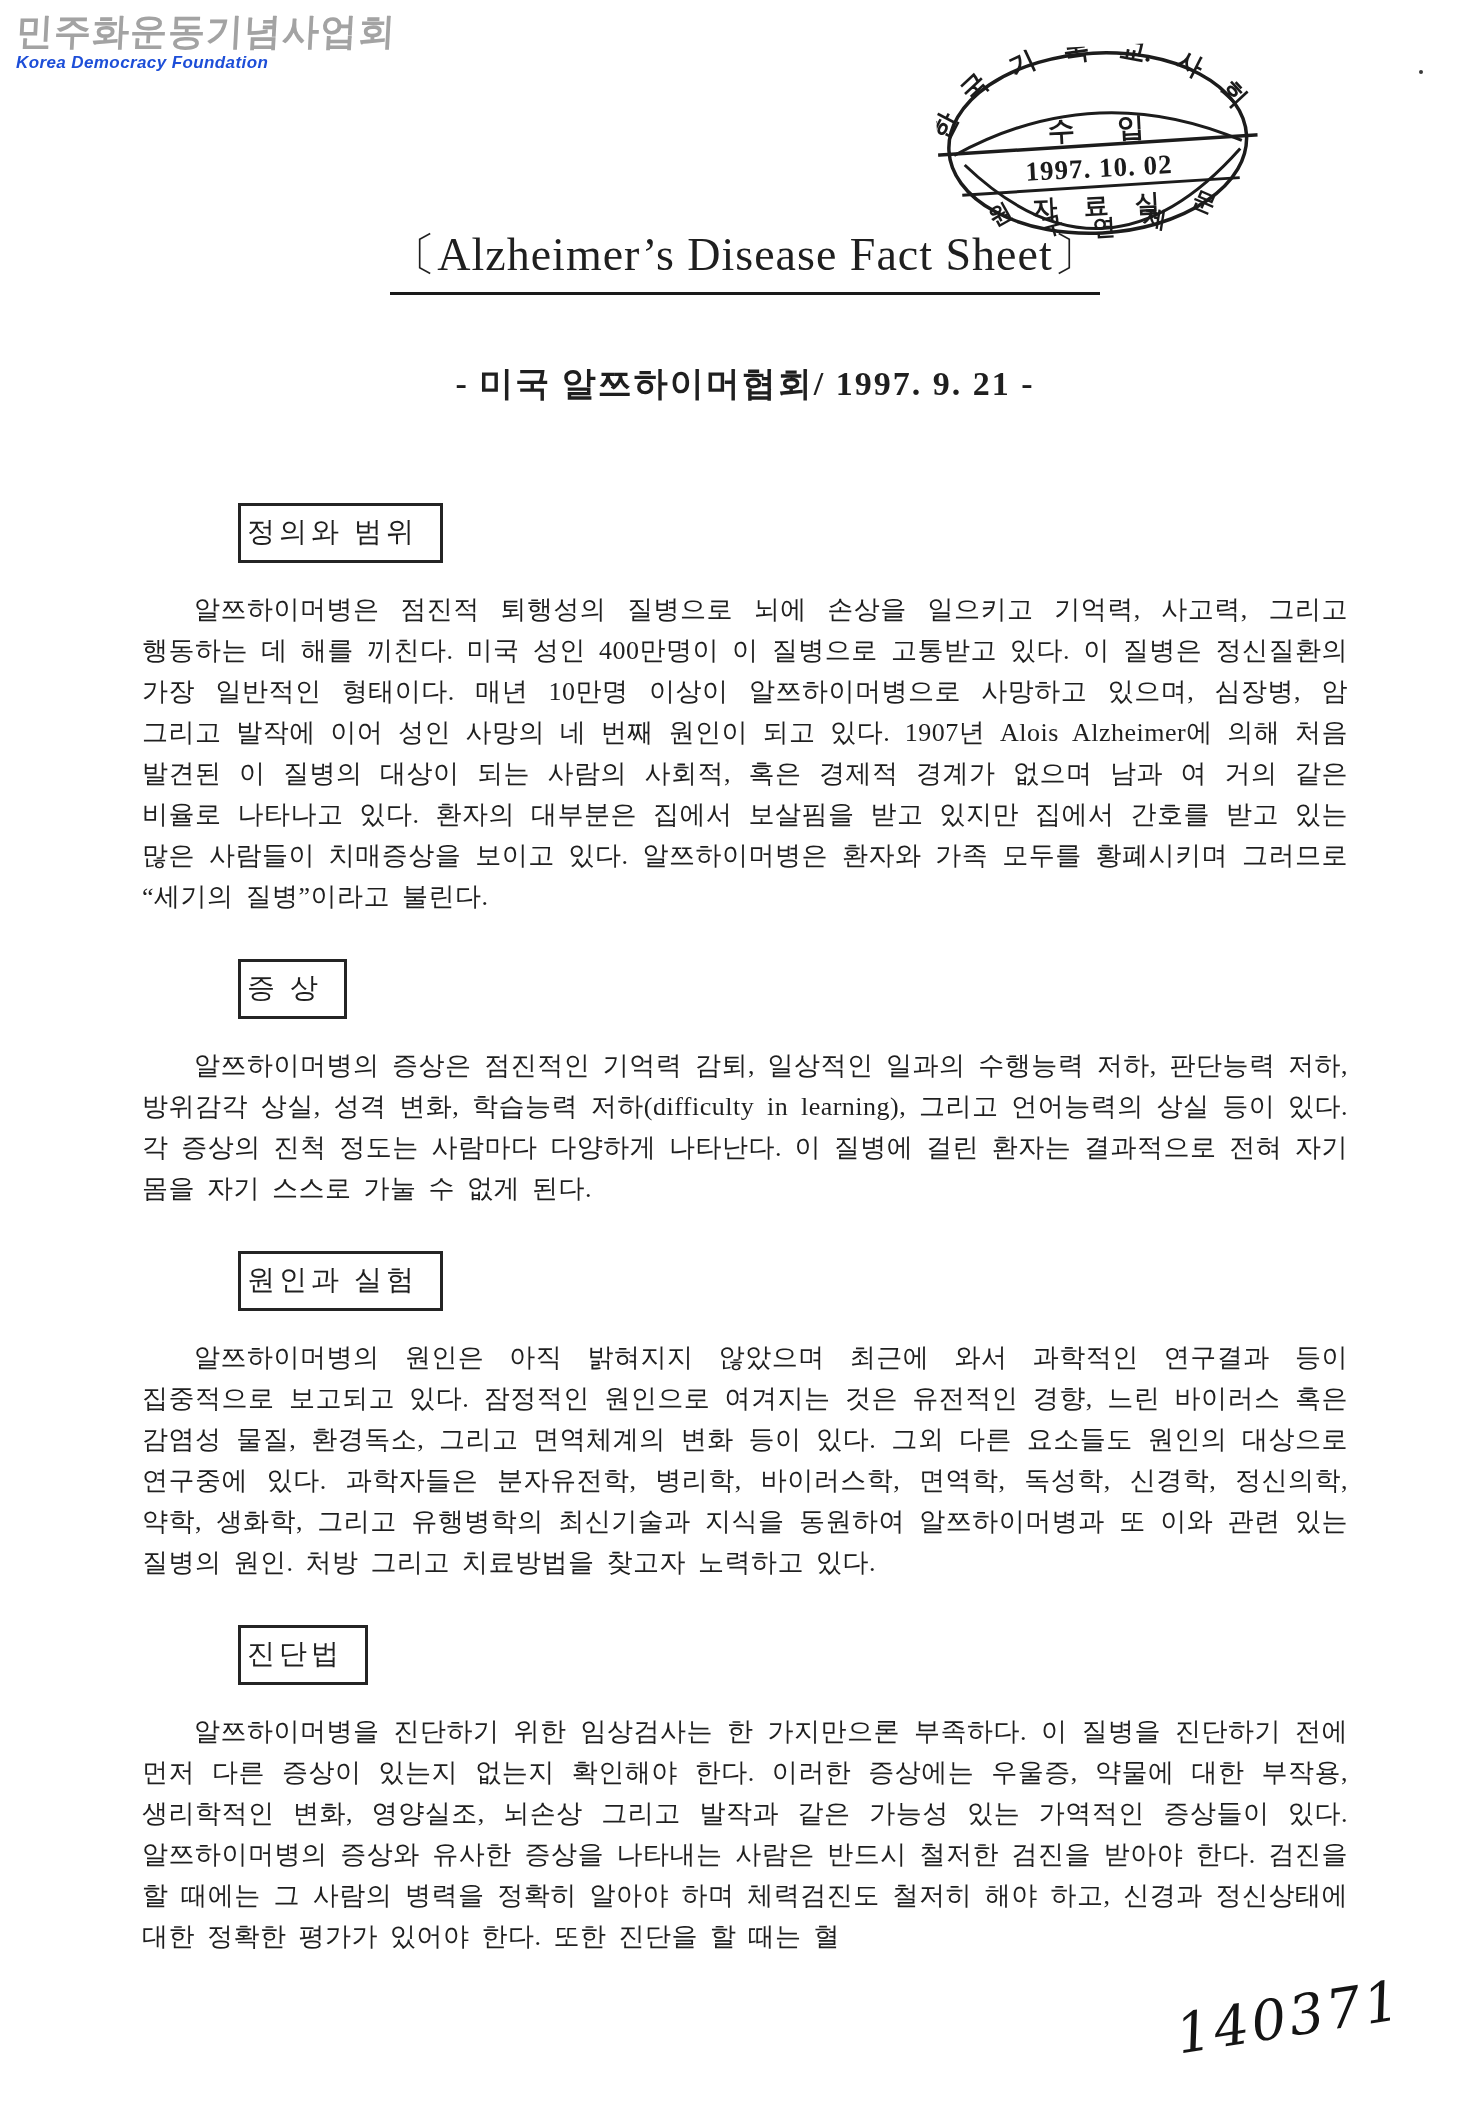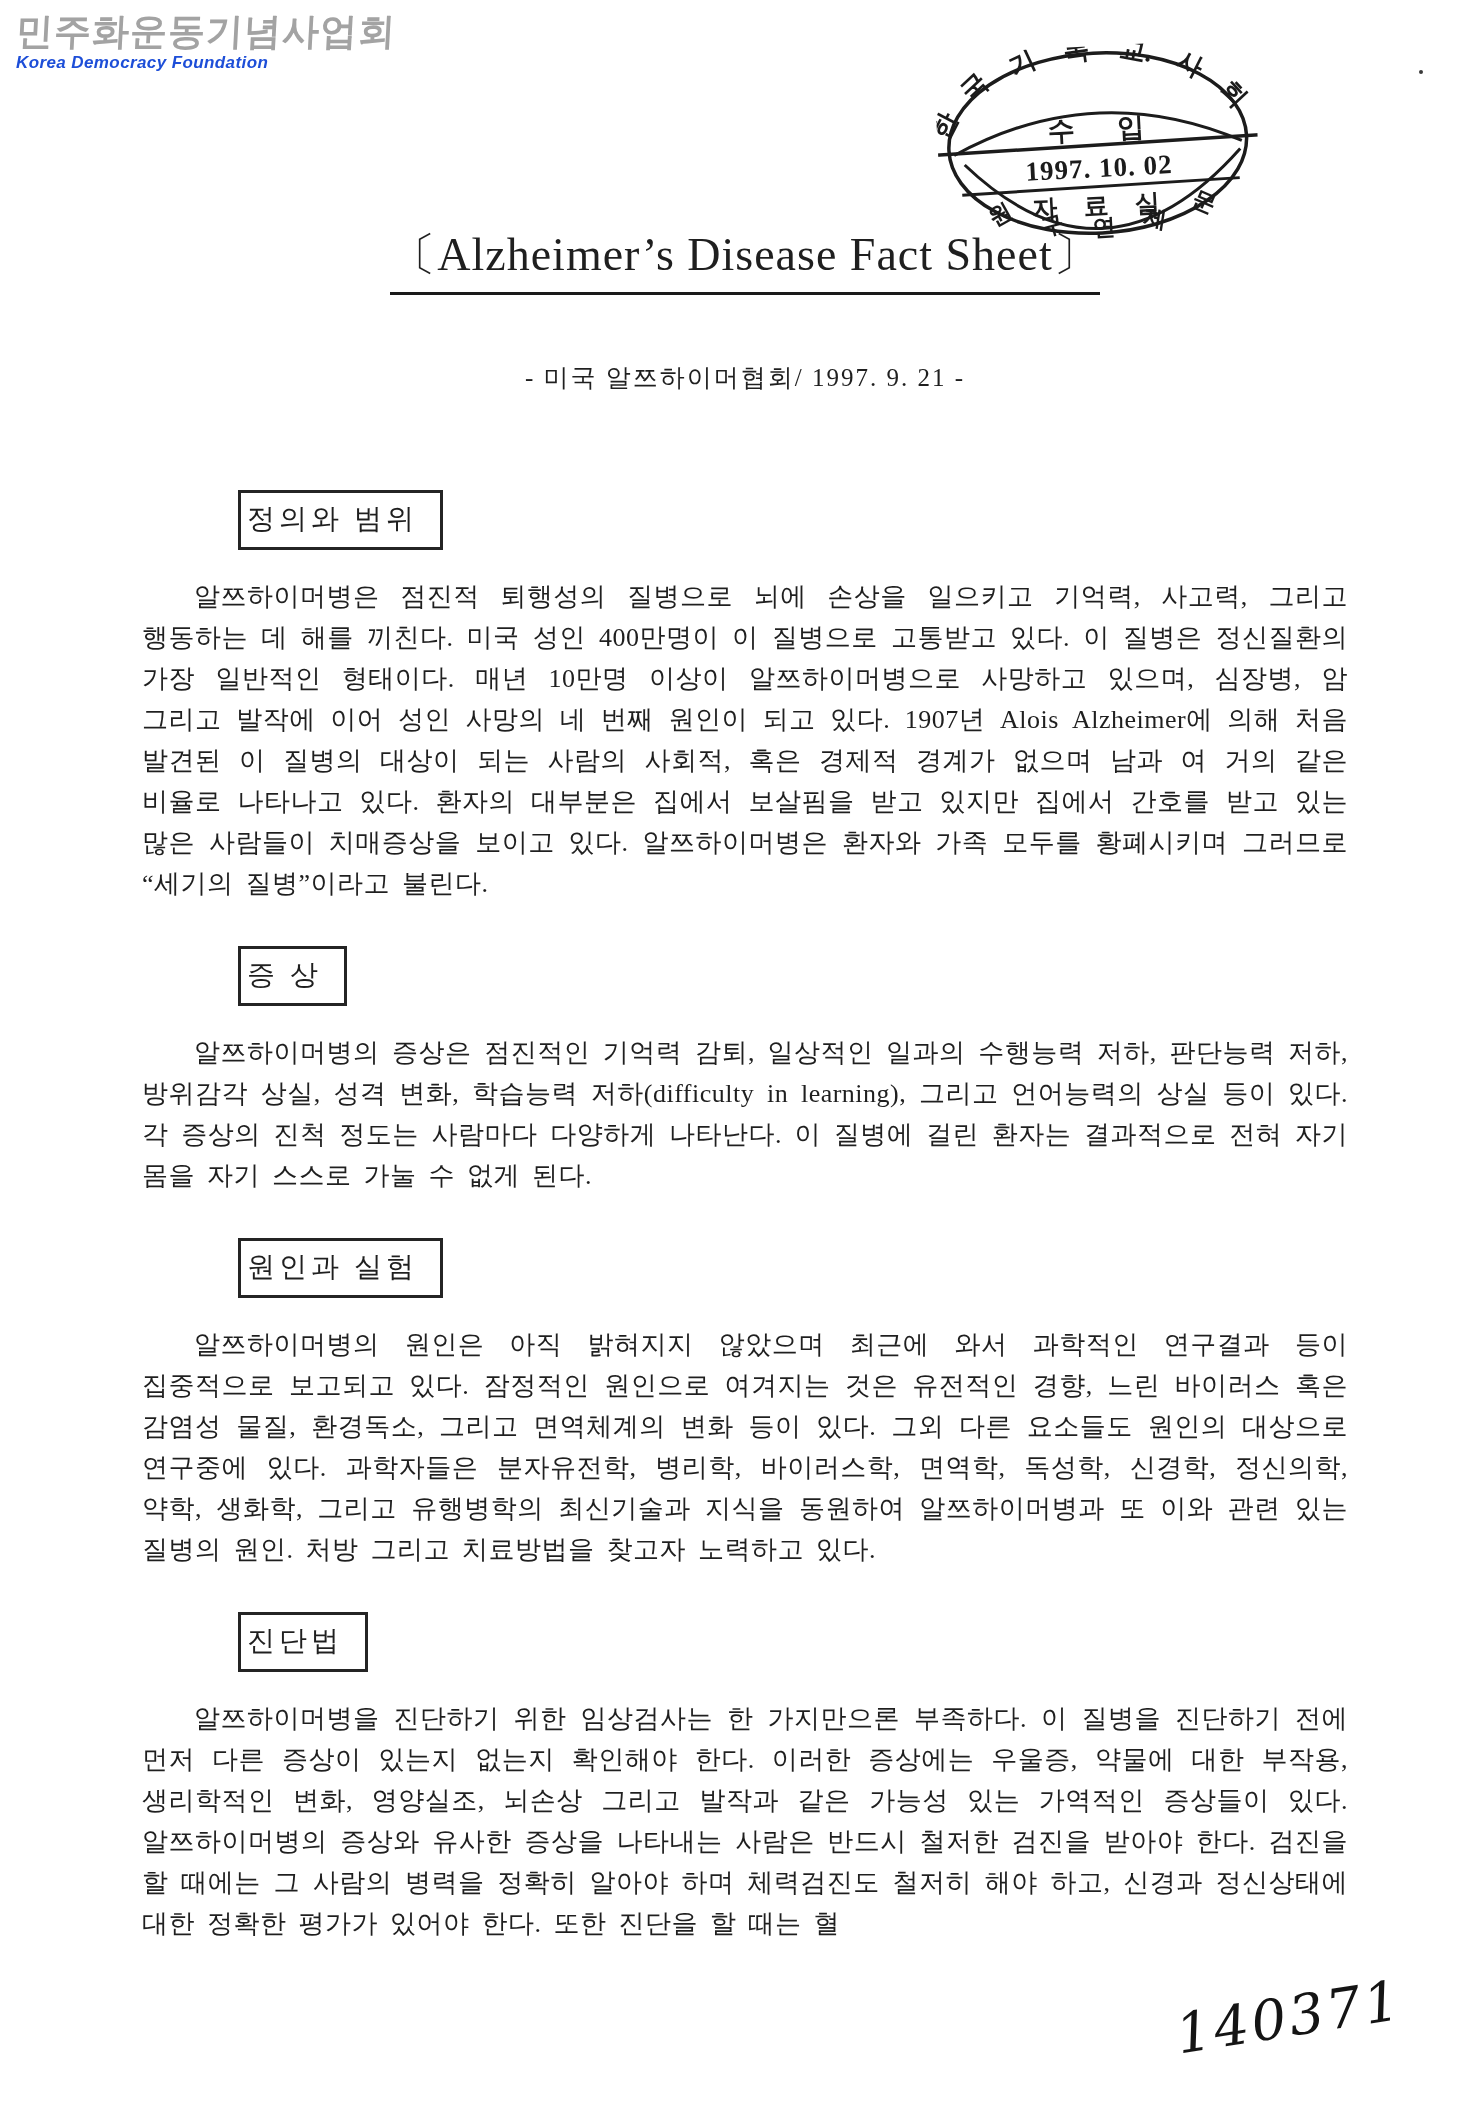--- a/index.html
+++ b/index.html
@@ -50,21 +50,21 @@
   .title-wrap { text-align:center; }
   .doc-title {
     display:inline-block;
     font-size:46px; letter-spacing:1px; font-weight:500;
     border-bottom:3px solid #1a1a1a; padding-bottom:6px;
     white-space:nowrap;
   }
   .doc-subtitle {
     text-align:center;
     margin-top:66px;
-    font-size:25px; letter-spacing:2px; font-weight:400;
+    font-size:34px; letter-spacing:2px; font-weight:700;
   }
 
   .section { margin-top:42px; }
   .section.first { margin-top:96px; }
   .section-box {
     display:inline-block;
     border:3px solid #242424;
     padding:7px 22px 9px 6px;
     margin:0 0 26px 96px;
     font-size:28px; letter-spacing:4px; font-weight:500;

